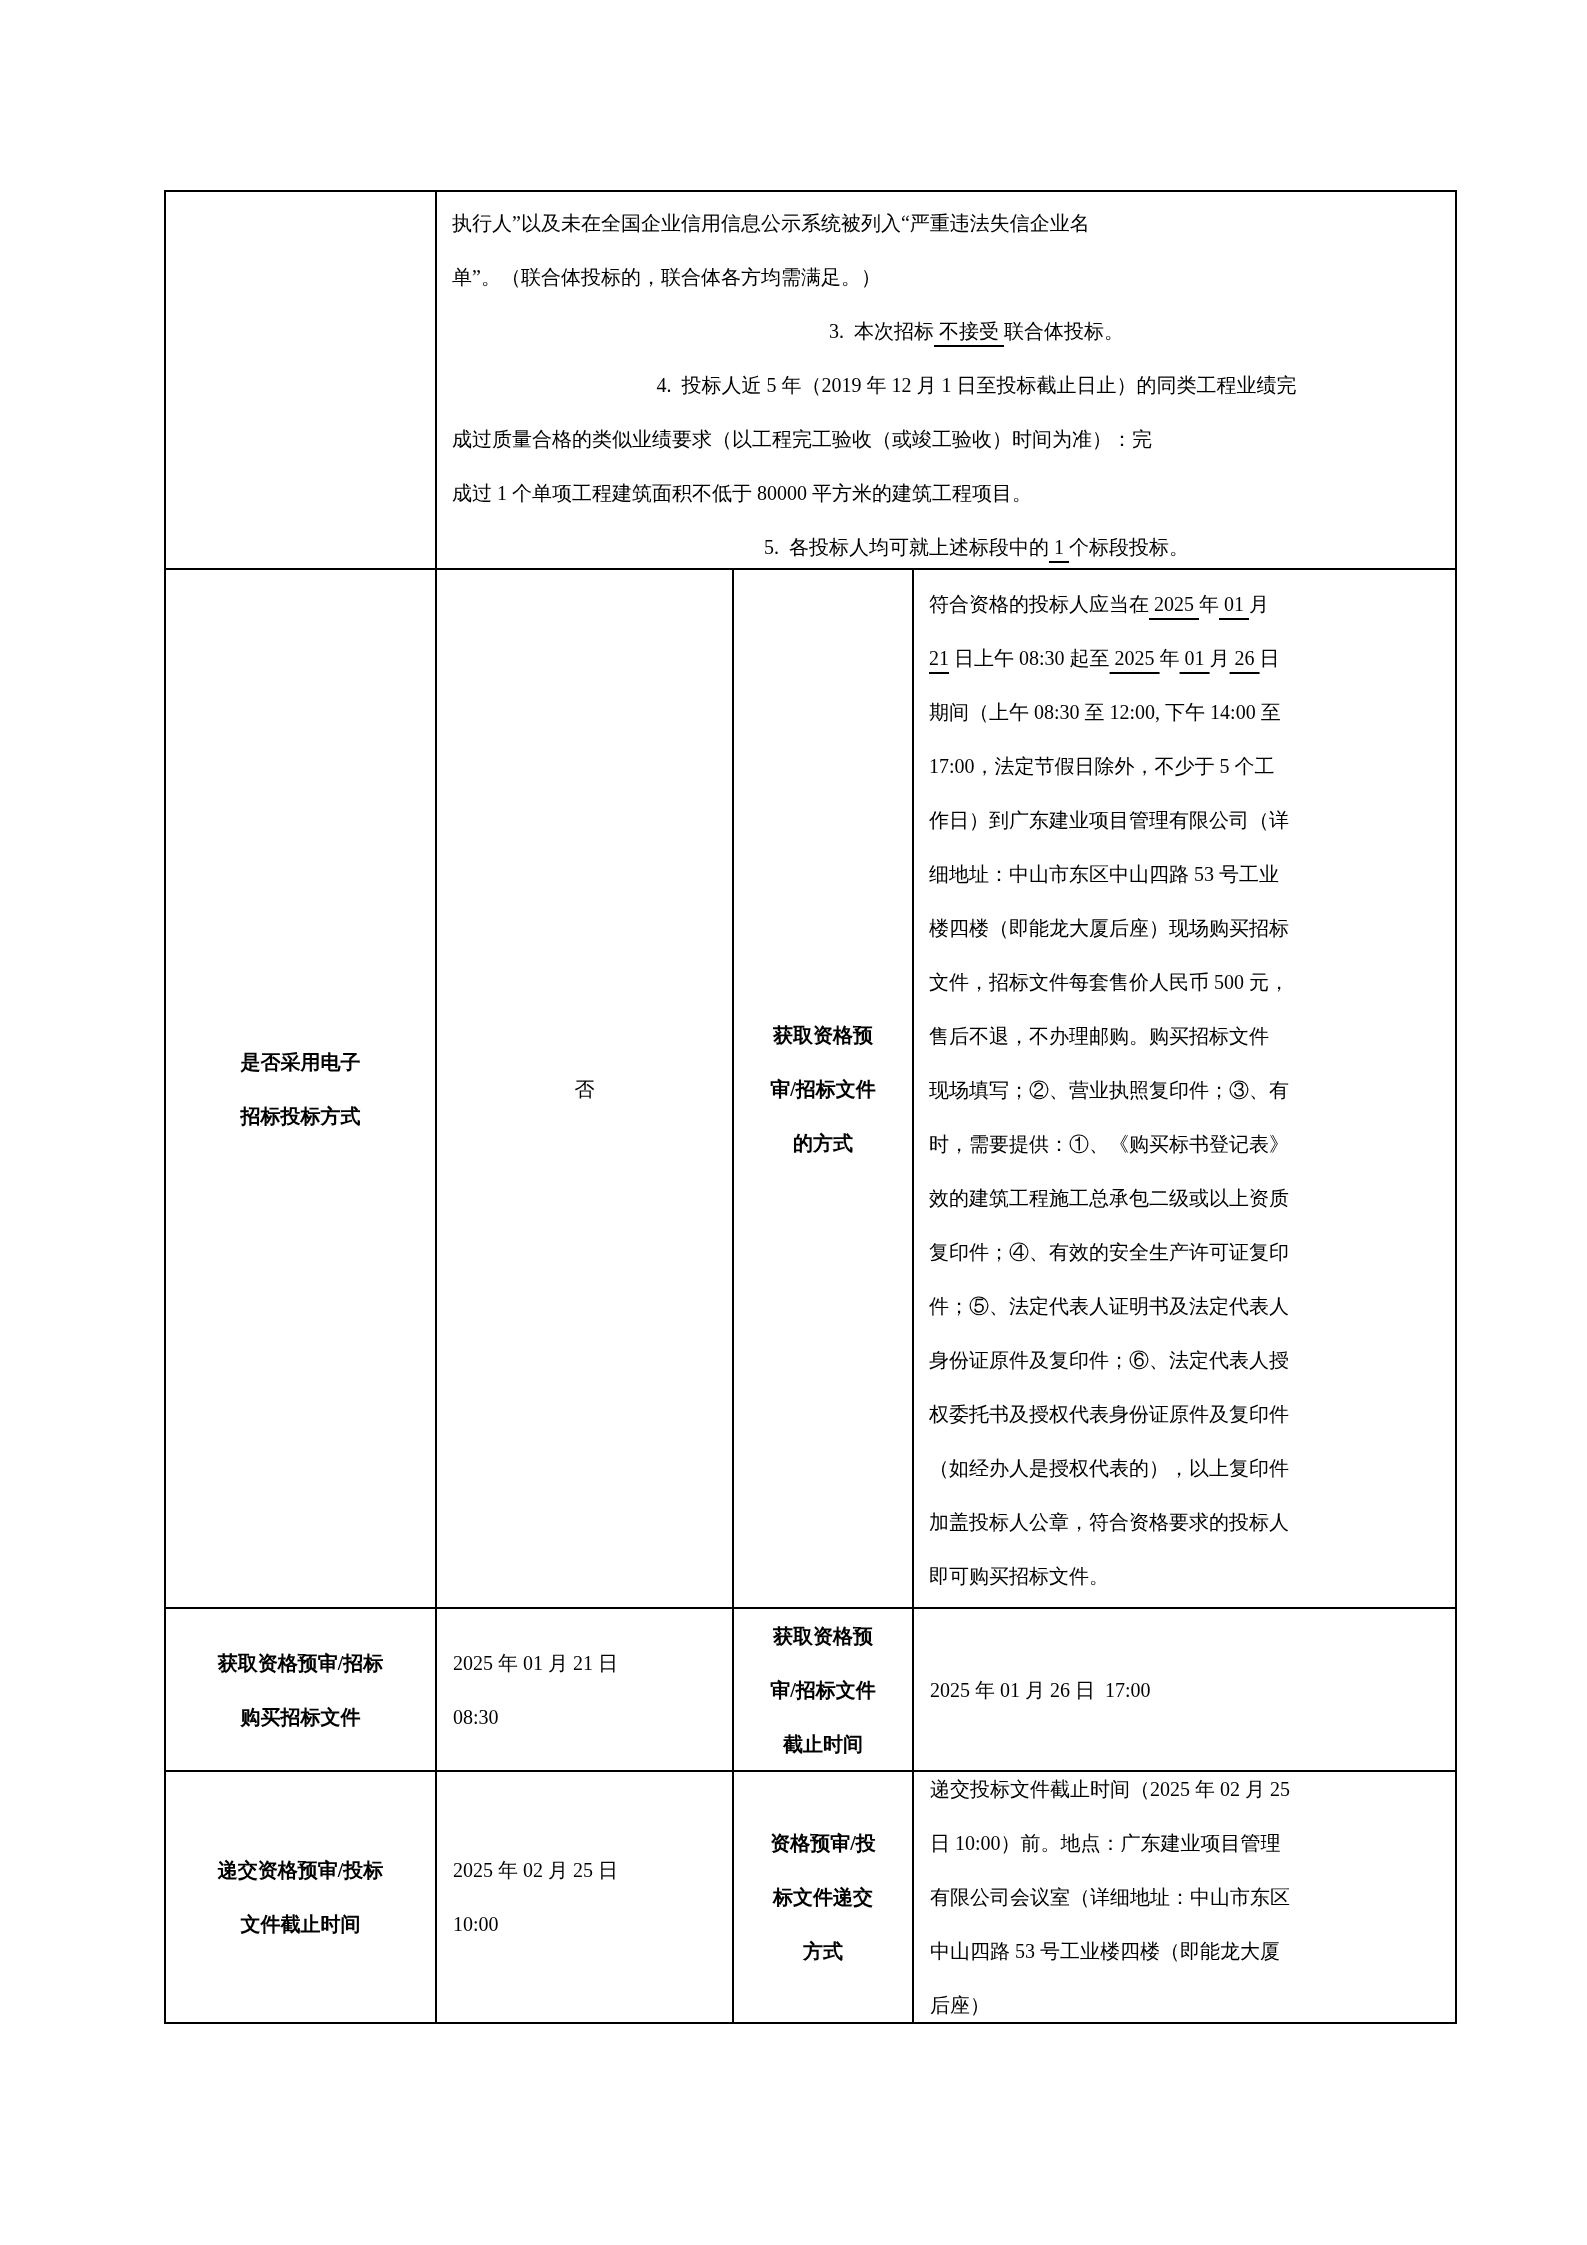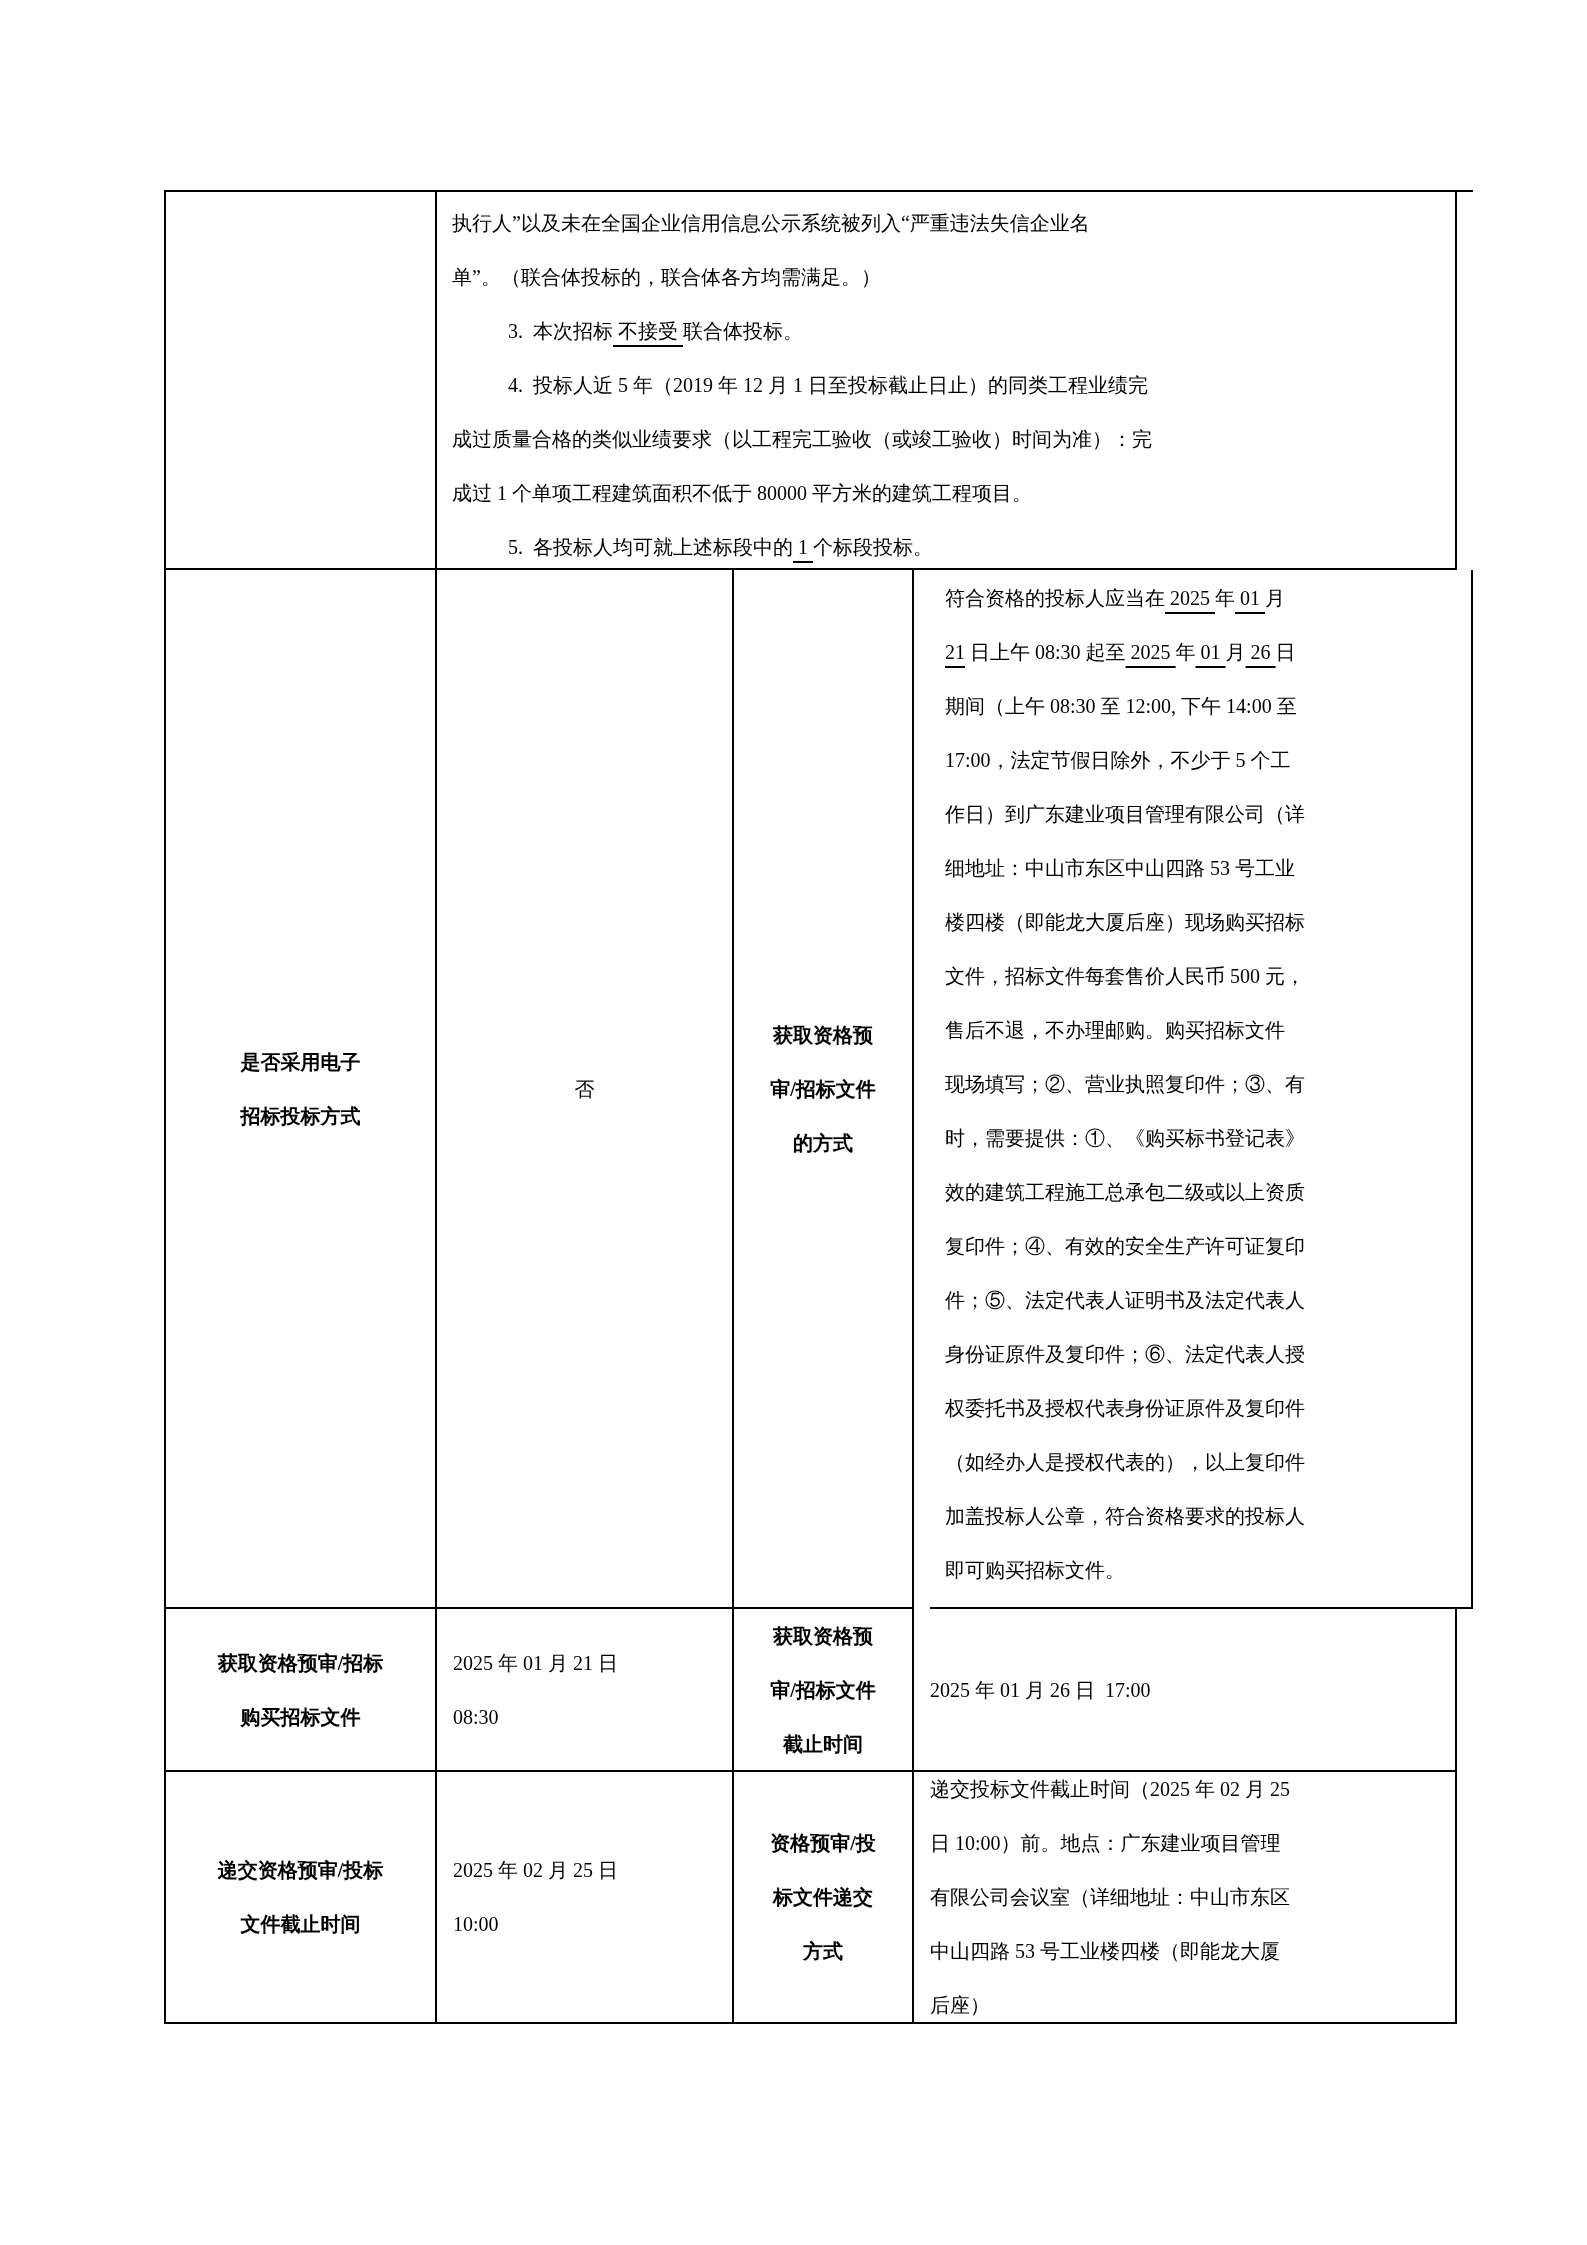--- a/index.html
+++ b/index.html
@@ -28,34 +28,34 @@
   .col1{width:271px}
   .col2{width:297px}
   .col3{width:180px}
   .col4{width:543px}
   .colm{width:1020px}
   .r1 .cell{height:378px}
   .r2 .cell{height:1039px}
   .r3 .cell{height:163px}
   .r4 .cell{height:252px}
   .text-cell{padding:4px 10px 0 15px;}
-  .r2 .text-cell{padding-top:1px;margin-left:16px;}
+  .r2 .text-cell{padding-top:7px;}
   .center{
     display:flex;flex-direction:column;
     justify-content:center;align-items:center;
     text-align:center;
   }
   .vleft{
     display:flex;flex-direction:column;
     justify-content:center;align-items:flex-start;
     padding-left:16px;padding-right:8px;
   }
   .bold{font-weight:bold;}
   .line{white-space:pre;}
-  .line.indent{padding-left:56px;}
+  .line.indent{padding-left:56px;text-align:center;}
   .u{
     text-decoration:underline;
     text-underline-offset:7px;
     text-decoration-thickness:2px;
   }
 </style>
 </head>
 <body>
 
 <div class="page">

